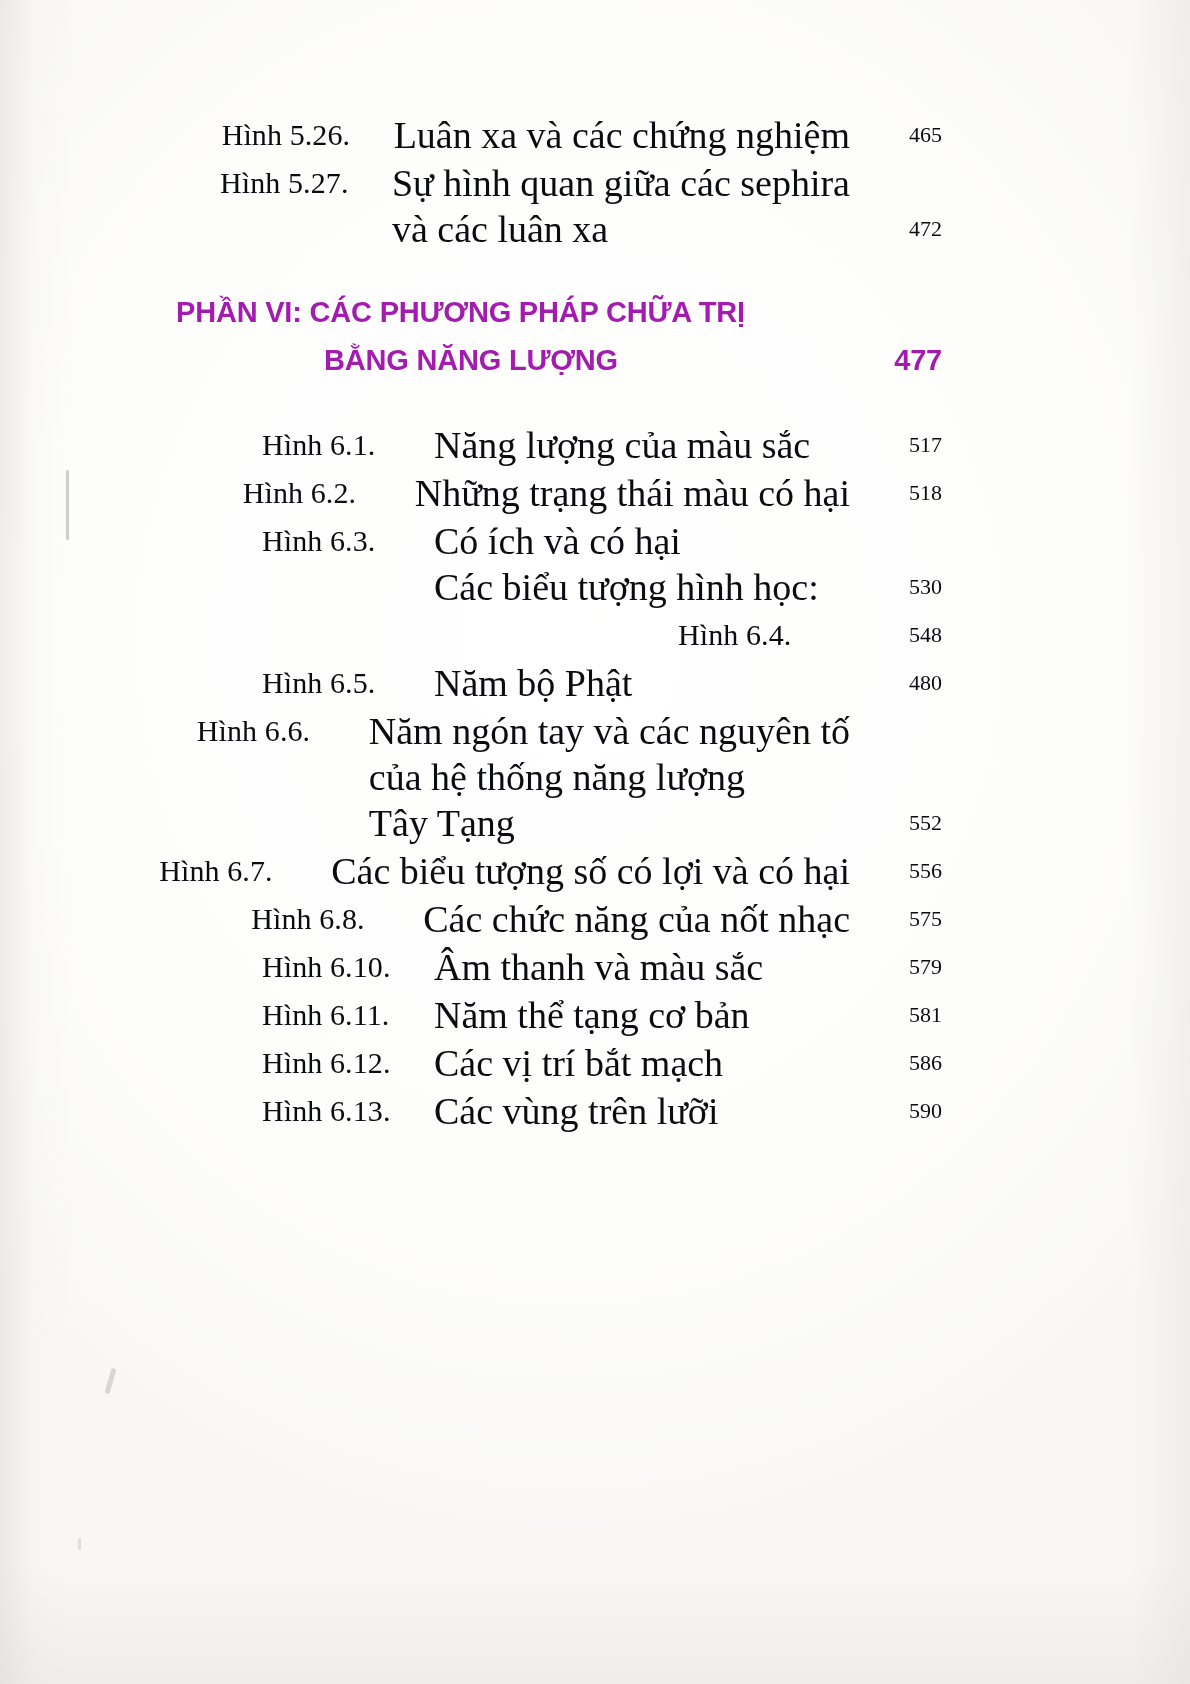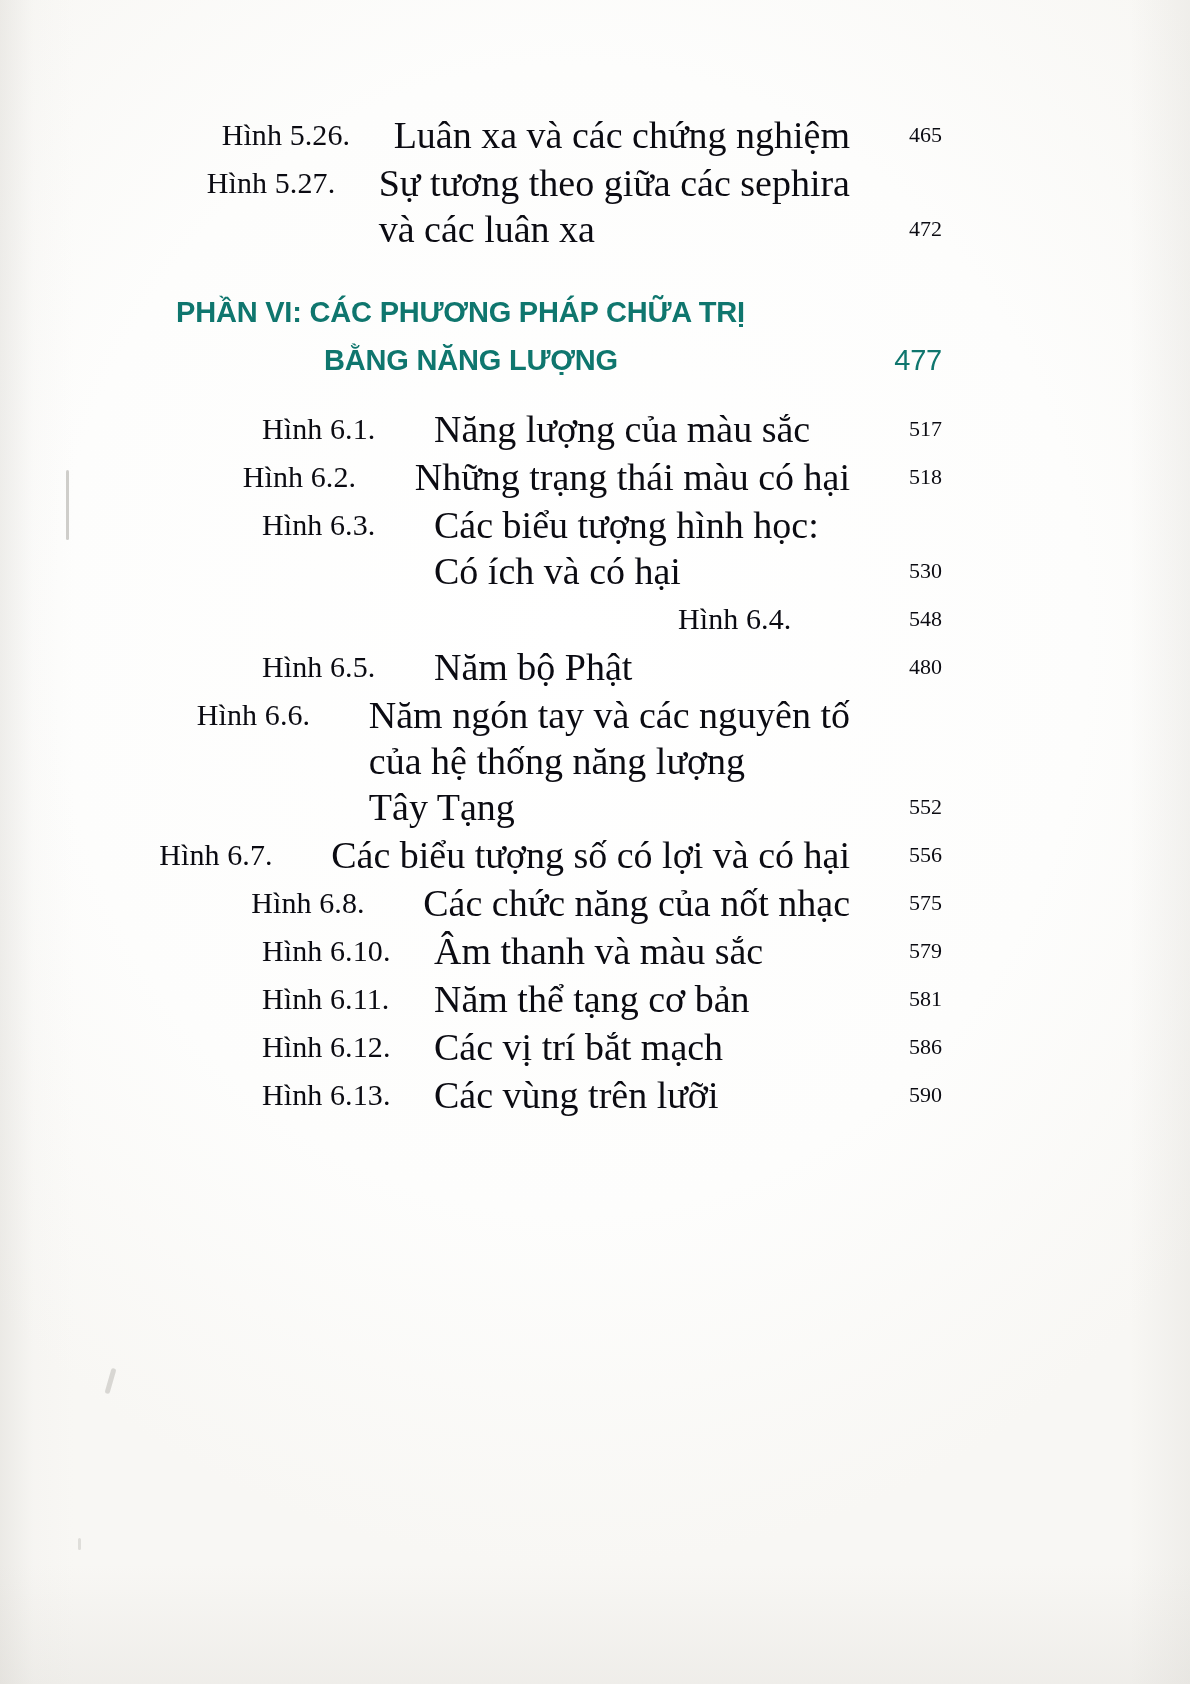--- a/index.html
+++ b/index.html
@@ -99,43 +99,43 @@
     white-space: nowrap;
   }
   
   .entry-page.align-last {
     align-self: flex-end;
   }
 
   
   .part-heading {
     margin-top: 36px;
-    margin-bottom: 22px;
+    margin-bottom: 38px;
     margin-left: -86px;
     font-family: "Liberation Sans", "DejaVu Sans", sans-serif;
     font-weight: bold;
     font-size: 29px;
     line-height: 48px;
     letter-spacing: -0.2px;
-    color: #0f766e;
+    color: #a21caf;
   }
   .part-heading .ph-line {
     display: flex;
     align-items: baseline;
   }
   .part-heading .ph-text {
     flex: 1 1 auto;
     white-space: nowrap;
   }
   .part-heading .ph-line-2 .ph-text { padding-left: 148px; }
   .part-heading .ph-page {
     flex: 0 0 92px;
     text-align: right;
     font-family: "Liberation Sans", "DejaVu Sans", sans-serif;
-    font-weight: normal;
+    font-weight: bold;
     font-size: 29px;
   }
   .part-heading .ph-page.blank { visibility: hidden; }
 </style>
 </head>
 <body>
 
 <div class="page-sheet">
   <div class="scan-edge-left"></div>
   <div class="scan-edge-right"></div>
@@ -152,21 +152,21 @@
       <div class="entry-label">Hình 5.26.</div>
       <div class="entry-title">
         <span class="title-line">Luân xa và các chứng nghiệm</span>
       </div>
       <div class="entry-page">465</div>
     </div>
 
     <div class="entry">
       <div class="entry-label">Hình 5.27.</div>
       <div class="entry-title">
-        <span class="title-line">Sự tương theo giữa các sephira</span>
+        <span class="title-line">Sự hình quan giữa các sephira</span>
         <span class="title-line">và các luân xa</span>
       </div>
       <div class="entry-page align-last">472</div>
     </div>
 
     <div class="part-heading">
       <div class="ph-line ph-line-1">
         <span class="ph-text">PHẦN VI: CÁC PHƯƠNG PHÁP CHỮA TRỊ</span>
         <span class="ph-page blank">000</span>
       </div>
@@ -188,22 +188,22 @@
       <div class="entry-label">Hình 6.2.</div>
       <div class="entry-title">
         <span class="title-line">Những trạng thái màu có hại</span>
       </div>
       <div class="entry-page">518</div>
     </div>
 
     <div class="entry">
       <div class="entry-label">Hình 6.3.</div>
       <div class="entry-title">
+        <span class="title-line">Có ích và có hại</span>
         <span class="title-line">Các biểu tượng hình học:</span>
-        <span class="title-line">Có ích và có hại</span>
       </div>
       <div class="entry-page align-last">530</div>
     </div>
 
     <div class="entry">
       <div class="entry-label">Hình 6.4.</div>
       <div class="entry-page">548</div>
     </div>
 
     <div class="entry">

